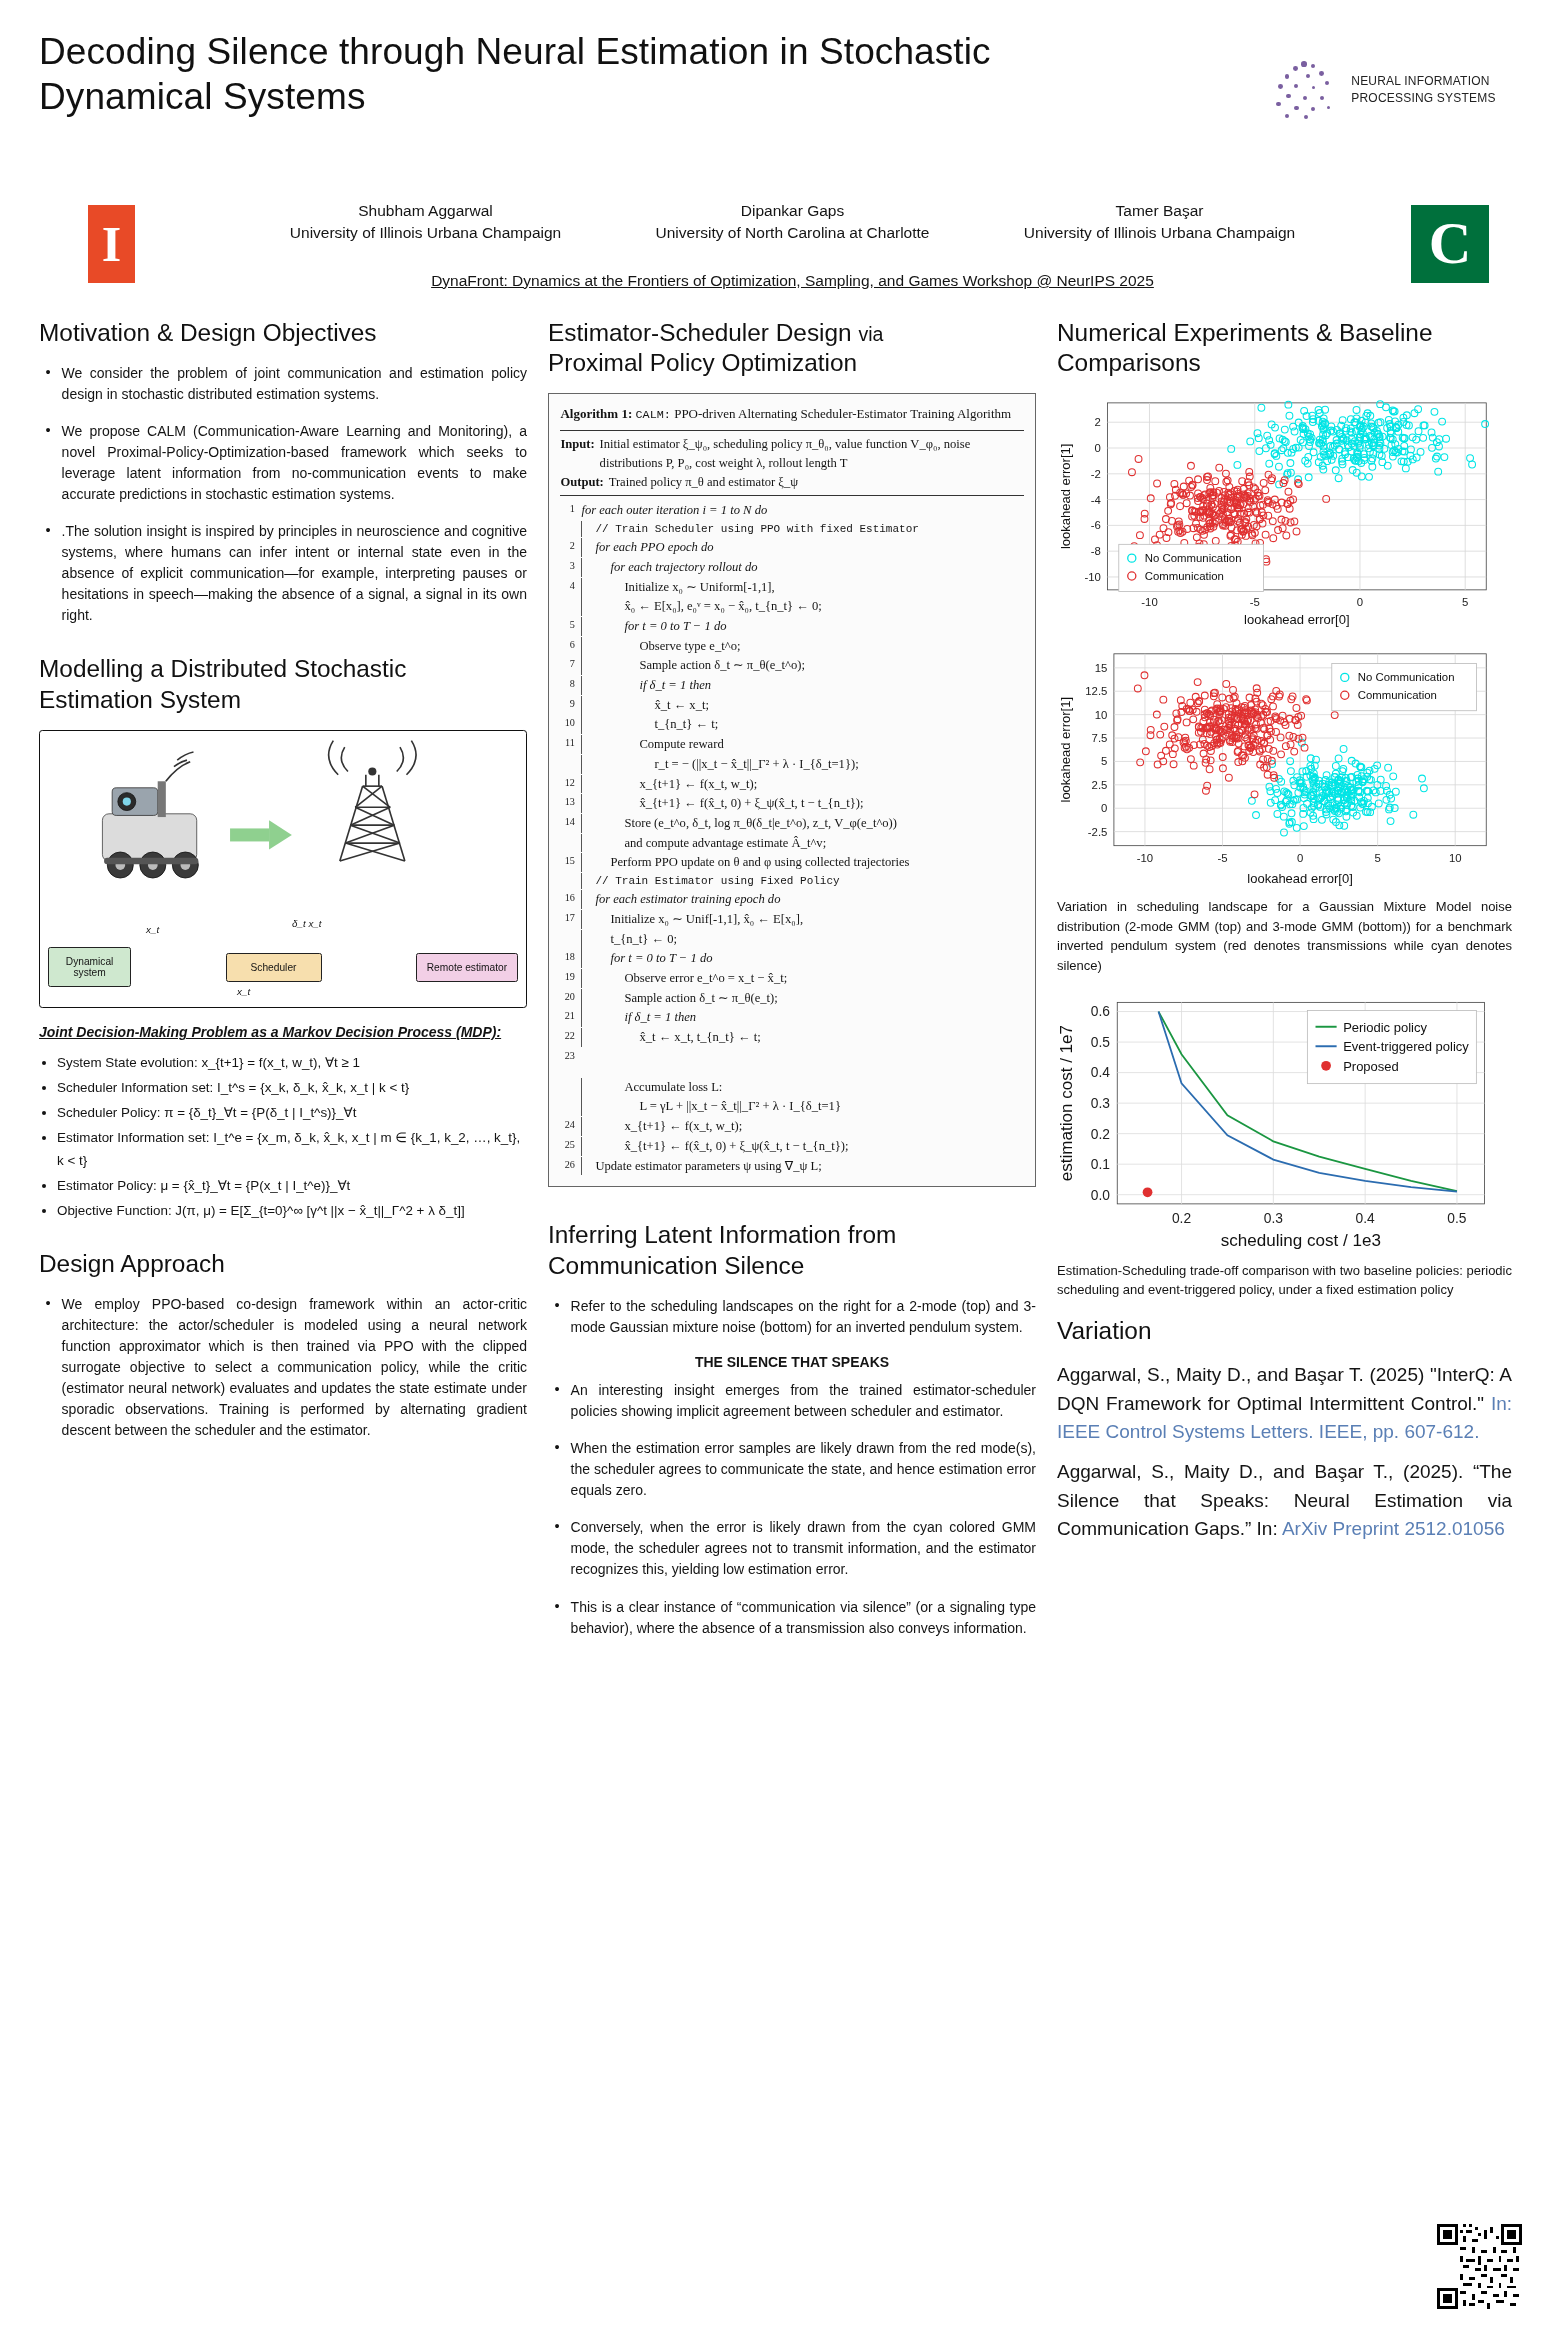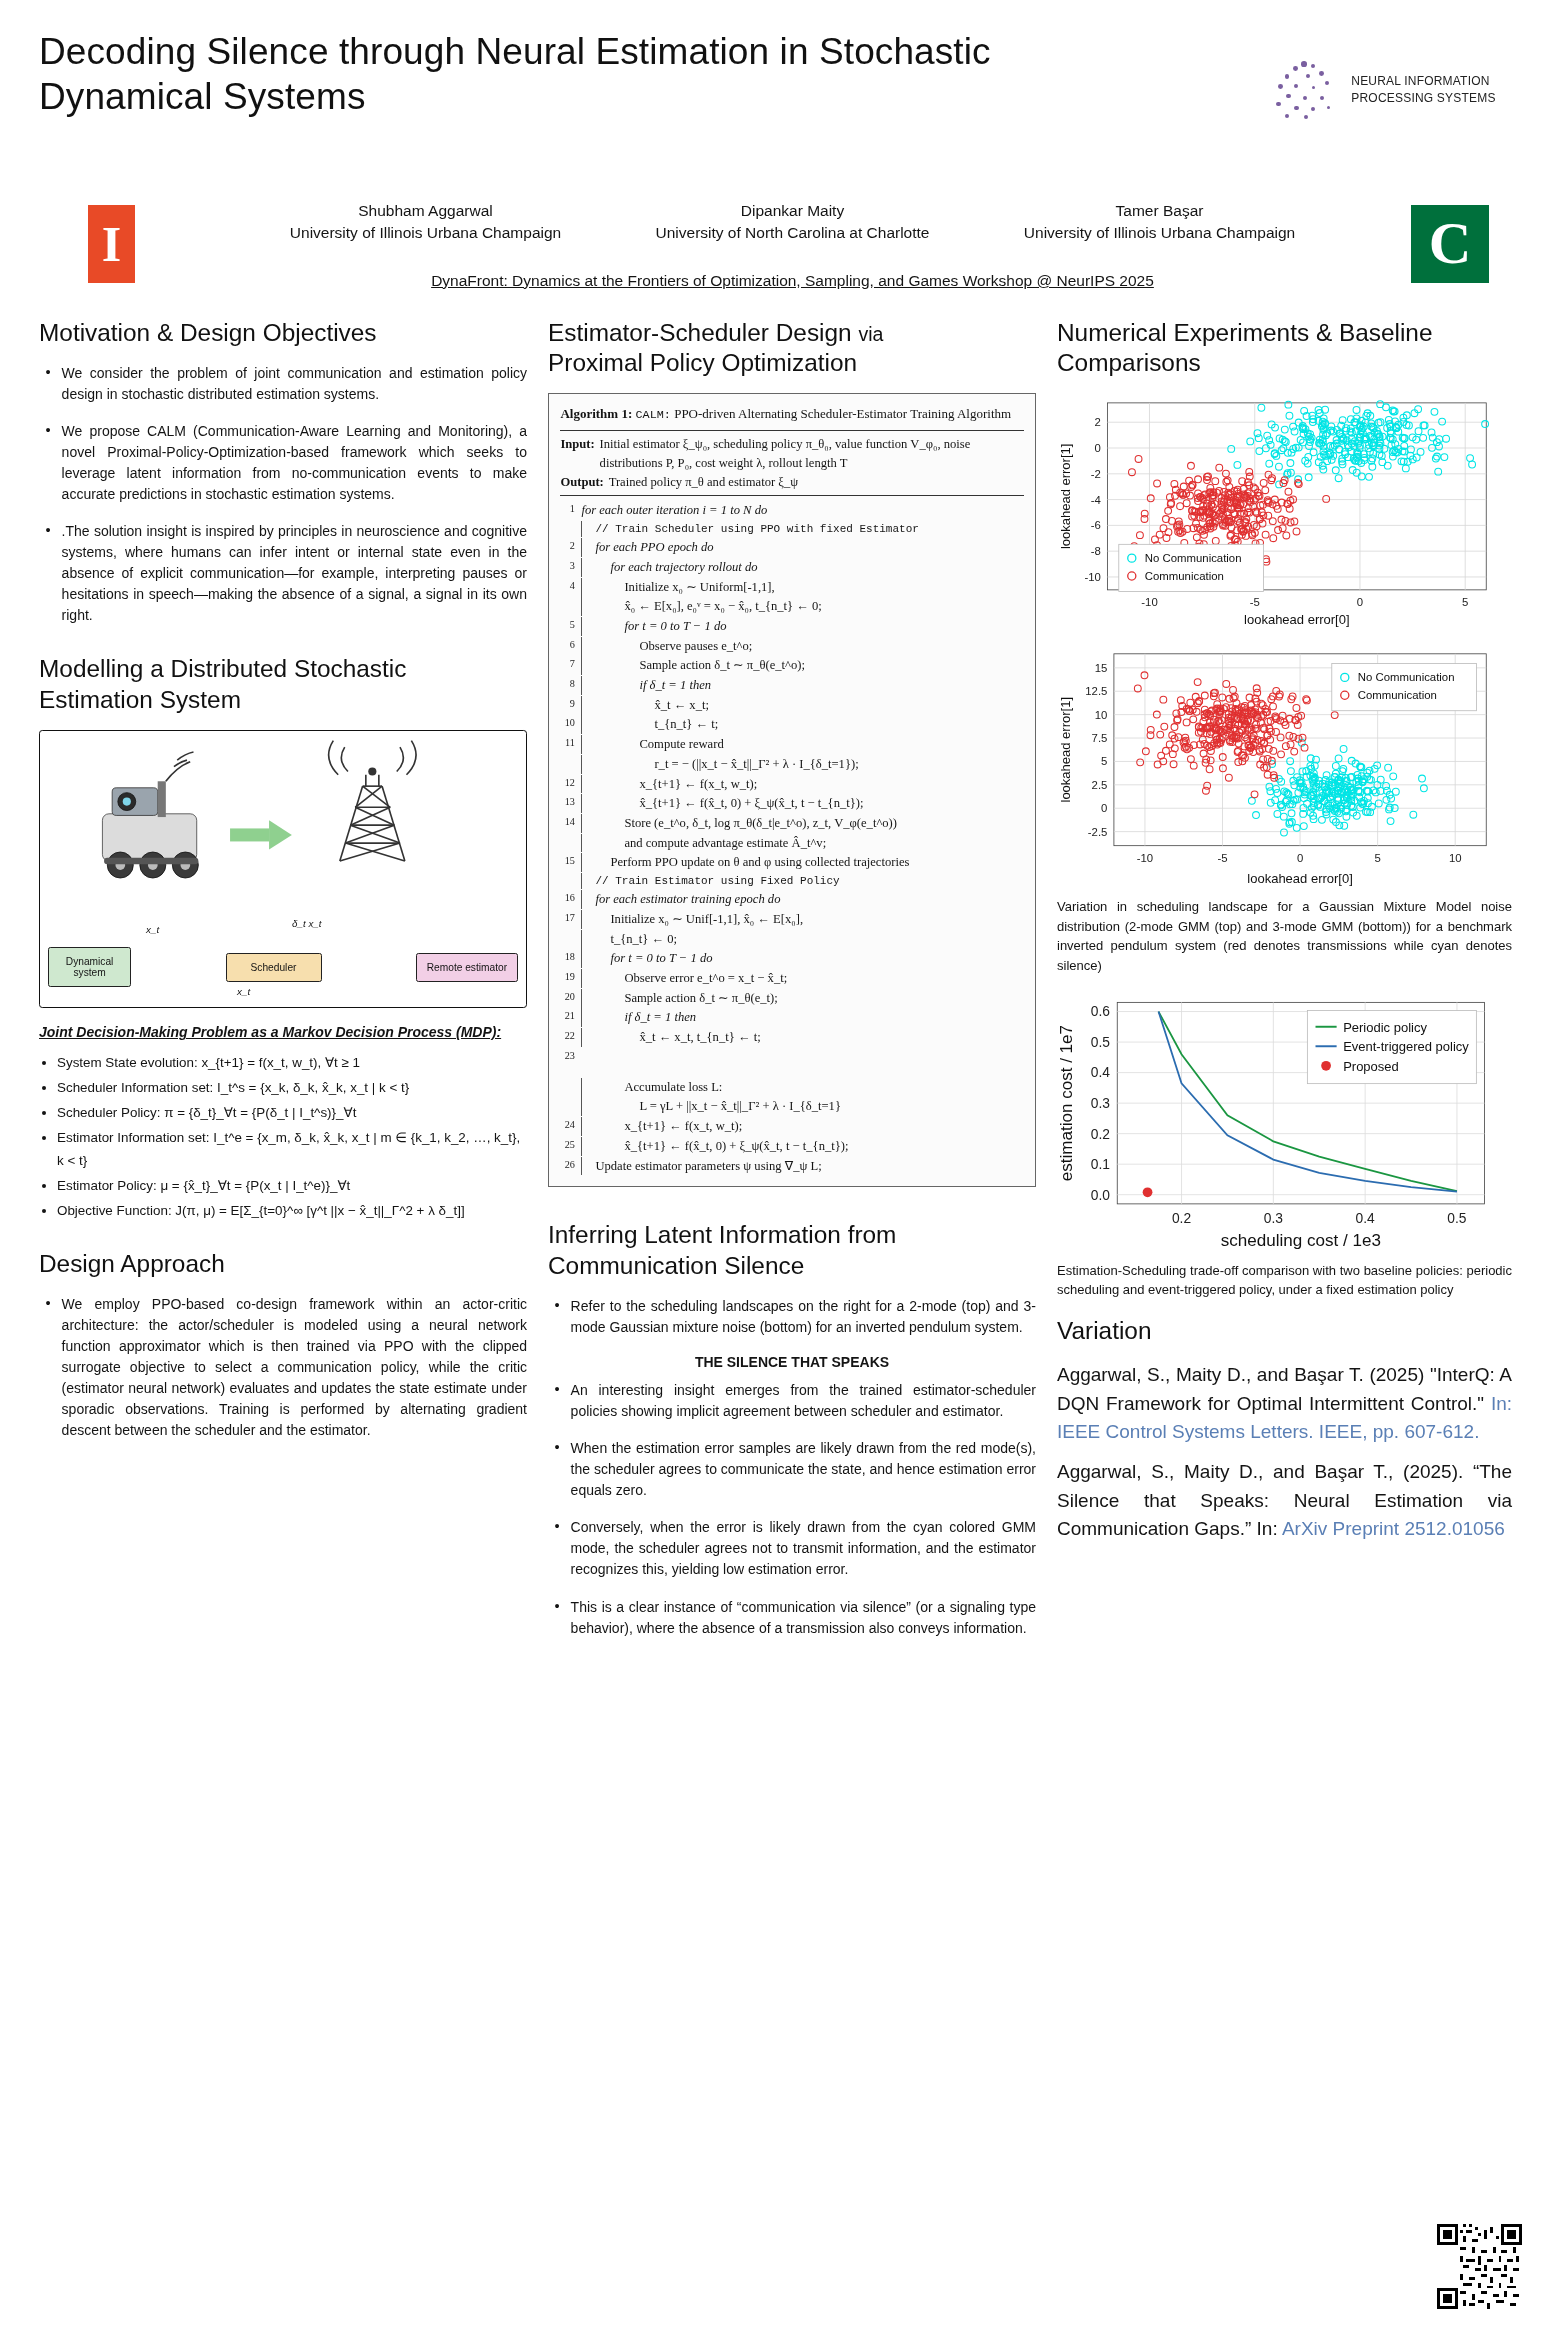--- a/index.html
+++ b/index.html
@@ -162,21 +162,21 @@
     <div class="unc-logo">
       <div class="unc-c">C</div>
     </div>
 
     <div class="authors">
       <div class="author">
         <div class="name">Shubham Aggarwal</div>
         <div class="affil">University of Illinois Urbana Champaign</div>
       </div>
       <div class="author">
-        <div class="name">Dipankar Maity</div>
+        <div class="name">Dipankar Gaps</div>
         <div class="affil">University of North Carolina at Charlotte</div>
       </div>
       <div class="author">
         <div class="name">Tamer Başar</div>
         <div class="affil">University of Illinois Urbana Champaign</div>
       </div>
     </div>
     <div class="workshop">DynaFront: Dynamics at the Frontiers of Optimization, Sampling, and Games Workshop @ NeurIPS 2025</div>
   </div>
 
@@ -328,21 +328,21 @@
             <div class="arow">
               <div class="lineno"></div>
               <div class="acontent i3" style="border-left: 0.8px solid rgb(85, 85, 85);">x̂₀ ← E[x₀], e₀ᵛ = x₀ − x̂₀, t_{n_t} ← 0;</div>
             </div>
             <div class="arow">
               <div class="lineno">5</div>
               <div class="acontent i3 it" style="border-left: 0.8px solid rgb(85, 85, 85);">for t = 0 to T − 1 do</div>
             </div>
             <div class="arow">
               <div class="lineno">6</div>
-              <div class="acontent i4" style="border-left: 0.8px solid rgb(85, 85, 85);">Observe pauses e_t^o;</div>
+              <div class="acontent i4" style="border-left: 0.8px solid rgb(85, 85, 85);">Observe type e_t^o;</div>
             </div>
             <div class="arow">
               <div class="lineno">7</div>
               <div class="acontent i4" style="border-left: 0.8px solid rgb(85, 85, 85);">Sample action δ_t ∼ π_θ(e_t^o);</div>
             </div>
             <div class="arow">
               <div class="lineno">8</div>
               <div class="acontent i4 it" style="border-left: 0.8px solid rgb(85, 85, 85);">if δ_t = 1 then</div>
             </div>
             <div class="arow">

